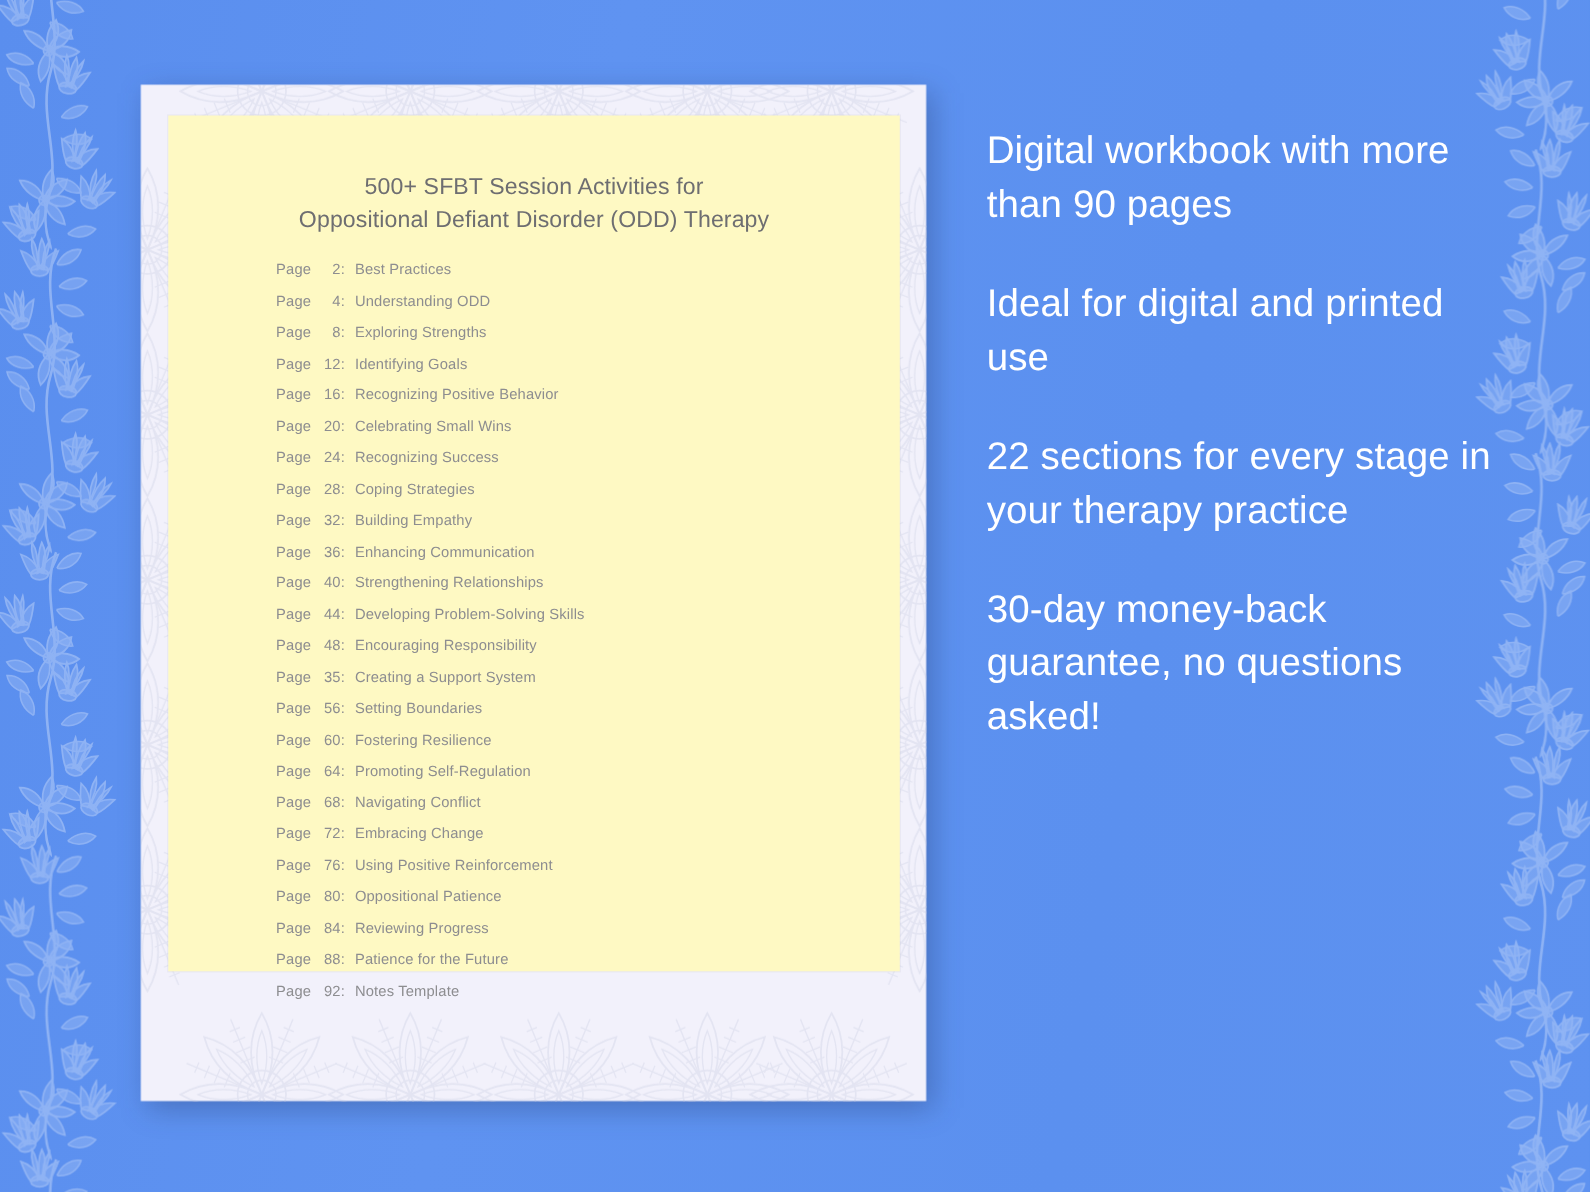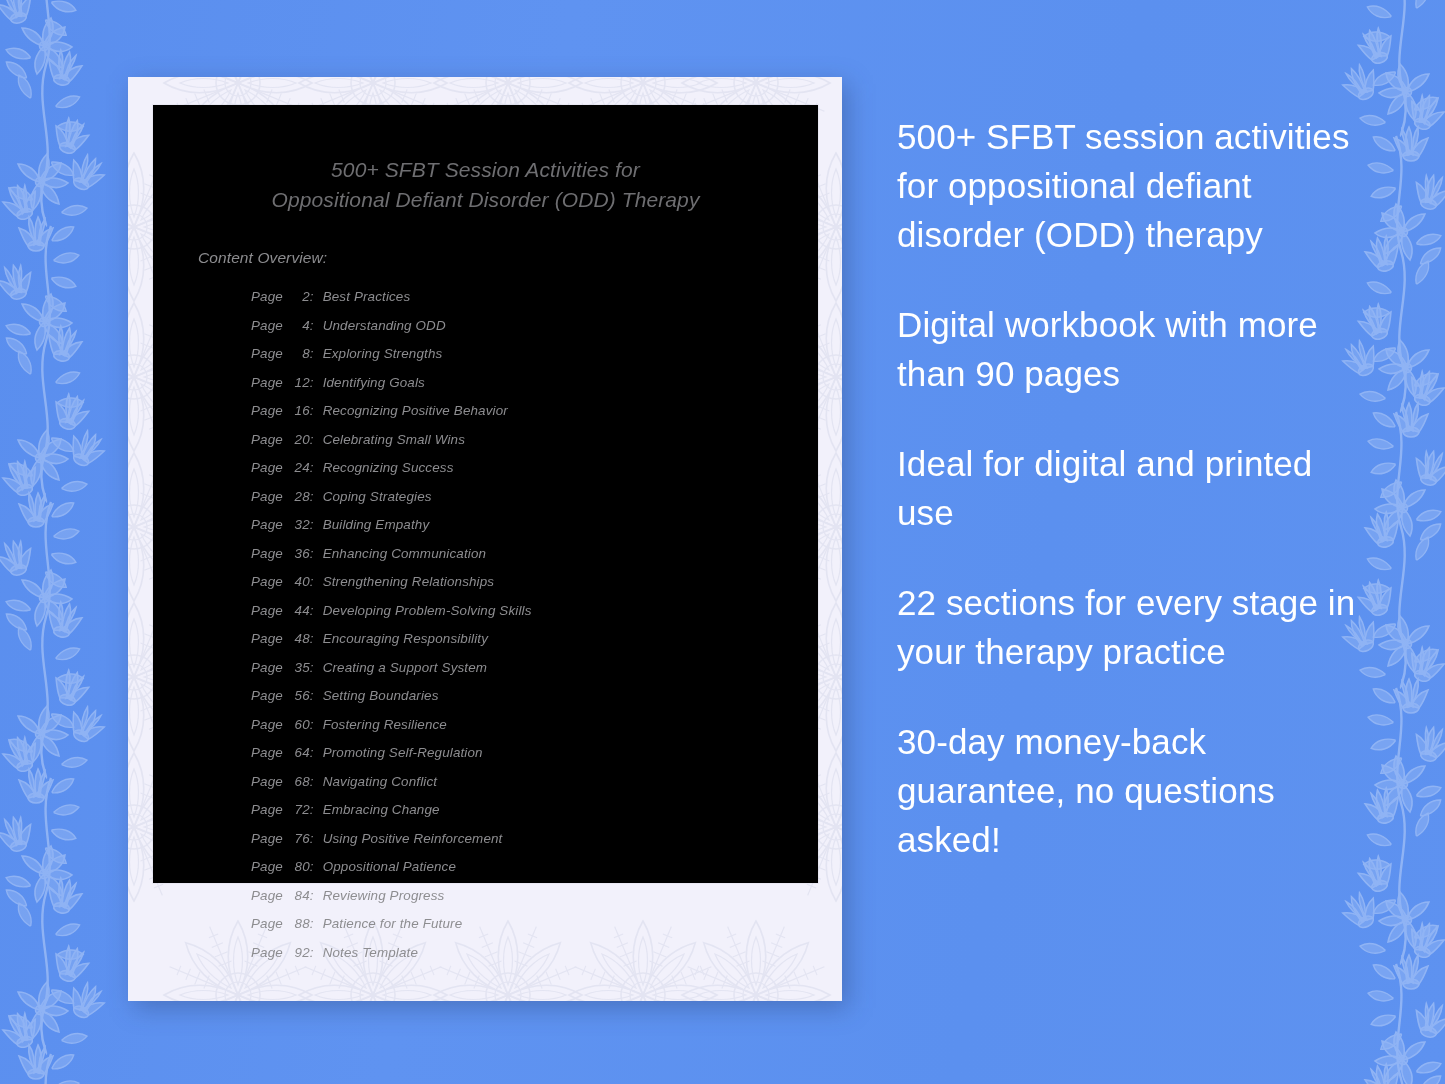--- a/index.html
+++ b/index.html
@@ -59,23 +59,22 @@
     inset: 0;
     opacity: 0.30;
     pointer-events: none;
   }
   .page {
     position: absolute;
     left: 25px;
     top: 28px;
     width: 665px;
     height: 778px;
-    background: #000000;
+    background: #fef9c3;
     box-shadow: 0 0 0 1px rgba(190,190,205,0.18);
-    font-style: italic;
   }
 
   .doc-title {
     margin: 0;
     padding: 50px 40px 0 40px;
     text-align: center;
     font-size: 21px;
     font-weight: 400;
     line-height: 1.42;
     color: #6e6e71;
@@ -268,21 +267,20 @@
       </g>
     </svg>
 
     <div class="page">
 
       <h1 class="doc-title">
         <span class="line">500+ SFBT Session Activities for</span>
         <span class="line">Oppositional Defiant Disorder (ODD) Therapy</span>
       </h1>
 
-      <p class="overview-label">Content Overview:</p>
 
       <ul class="toc" id="toc-list">
           <li>
             <span class="pg-word">Page </span>
             <span class="pg-num">2</span>
             <span class="pg-colon">:</span>
             <span class="pg-title">Best Practices</span>
           </li>
           <li>
             <span class="pg-word">Page </span>
@@ -420,20 +418,19 @@
             <span class="pg-word">Page </span>
             <span class="pg-num">92</span>
             <span class="pg-colon">:</span>
             <span class="pg-title">Notes Template</span>
           </li>
         </ul>
     </div>
   </div>
 
   <div class="bullets" id="bullet-list">
-      <p class="bullet">500+ SFBT session activities for oppositional defiant disorder (ODD) therapy</p>
       <p class="bullet">Digital workbook with more than 90 pages</p>
       <p class="bullet">Ideal for digital and printed use</p>
       <p class="bullet">22 sections for every stage in your therapy practice</p>
       <p class="bullet">30-day money-back guarantee, no questions asked!</p>
     </div>
 
 </div>
 
 </body></html>

